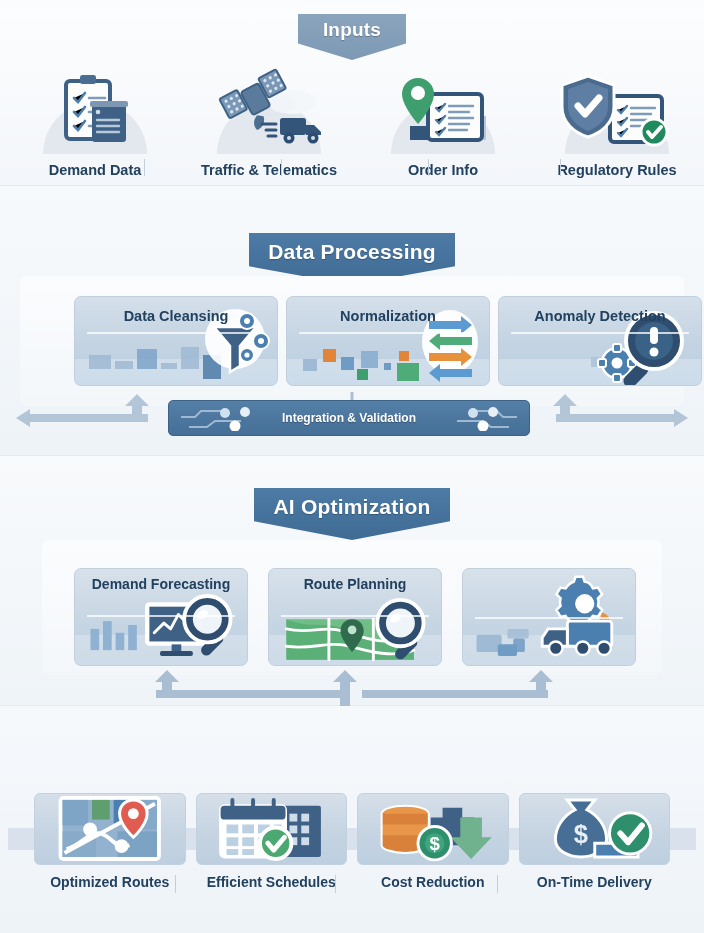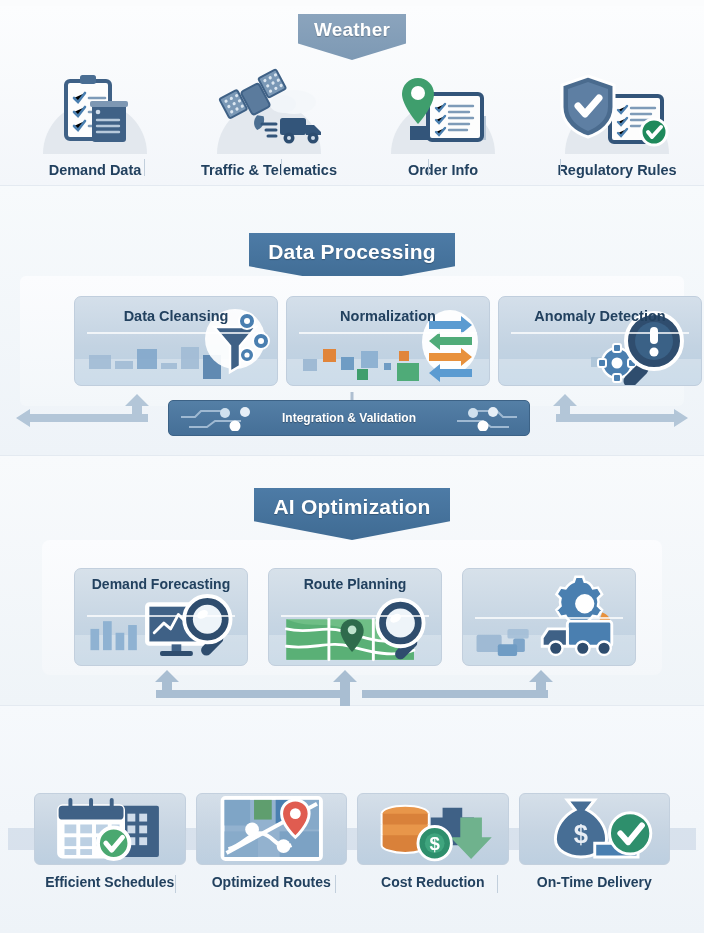--- a/index.html
+++ b/index.html
@@ -85,21 +85,21 @@
 </style>
 </head>
 <body>
 
 <div id="page">
   <div class="frame"></div>
 
   <div class="band band-inputs"></div>
 
   <div class="banner banner-inputs">
-    <span>Weather</span>
+    <span>Inputs</span>
   </div>
 
   <div class="inputs-row">
 
     <div class="input-item">
       <div class="input-art">
         <div class="halo"></div>
         <svg class="svgbox" viewBox="0 0 118 86">
           <rect x="30" y="13" width="44" height="58" rx="4" fill="#fdfdfd" stroke="#3f6186" stroke-width="4"></rect>
           <rect x="44" y="7" width="16" height="9" rx="2.5" fill="#4a6e93"></rect>
@@ -459,57 +459,20 @@
   </div>
 
   <div class="band band-out"></div>
   <div class="out-band"></div>
 
   <div class="ocards">
 
     <div class="ocol">
       <div class="otile">
         <svg class="svgbox" viewBox="0 0 152 72">
-          <rect x="88" y="12" width="38" height="52" rx="2" fill="#3f6186"></rect>
-          <g fill="#cfdcea">
-            <rect x="94" y="20" width="8" height="8"></rect>
-              <rect x="106" y="20" width="8" height="8"></rect>
-            <rect x="94" y="32" width="8" height="8"></rect>
-              <rect x="106" y="32" width="8" height="8"></rect>
-            <rect x="94" y="44" width="8" height="8"></rect>
-              <rect x="106" y="44" width="8" height="8"></rect>
-          </g>
-          <rect x="24" y="12" width="66" height="52" rx="4" fill="#ffffff" stroke="#ffffff" stroke-width="3"></rect>
-          <rect x="24" y="12" width="66" height="14" rx="4" fill="#3f6186"></rect>
-          <g stroke="#3f6186" stroke-width="4" stroke-linecap="round">
-            <path d="M36 6v9"></path>
-              <path d="M57 6v9"></path>
-              <path d="M78 6v9"></path>
-          </g>
-          <g fill="#bcd0e3">
-            <rect x="30" y="31" width="12" height="9"></rect>
-              <rect x="46" y="31" width="12" height="9"></rect>
-              <rect x="62" y="31" width="12" height="9"></rect>
-              <rect x="78" y="31" width="8" height="9"></rect>
-            <rect x="30" y="44" width="12" height="9"></rect>
-              <rect x="46" y="44" width="12" height="9"></rect>
-              <rect x="62" y="44" width="12" height="9"></rect>
-            <rect x="30" y="56" width="12" height="6"></rect>
-              <rect x="46" y="56" width="12" height="6"></rect>
-          </g>
-          <circle cx="80" cy="50" r="16" fill="#4aa870" stroke="#ffffff" stroke-width="4"></circle>
-          <path d="M72 50l6 7 11-13" stroke="#ffffff" stroke-width="5" fill="none" stroke-linecap="round" stroke-linejoin="round"></path>
-        </svg>
-      </div>
-      <div class="olabel">Efficient Schedules</div>
-    </div>
-
-    <div class="ocol">
-      <div class="otile">
-        <svg class="svgbox" viewBox="0 0 152 72">
           <g transform="translate(26,4)">
             <rect x="0" y="0" width="100" height="62" rx="3" fill="#ffffff" stroke="#ffffff" stroke-width="4"></rect>
             <rect x="2" y="2" width="96" height="58" fill="#93b2cf"></rect>
             <rect x="2" y="2" width="26" height="26" fill="#7fa5c6"></rect>
             <rect x="32" y="2" width="18" height="20" fill="#5f9e6e"></rect>
             <rect x="54" y="2" width="22" height="24" fill="#4a7fb0"></rect>
             <rect x="80" y="2" width="18" height="30" fill="#86a9c9"></rect>
             <rect x="2" y="34" width="34" height="26" fill="#88abca"></rect>
             <rect x="58" y="34" width="40" height="26" fill="#7ca2c4"></rect>
             <path d="M4 56L96 6" stroke="#ffffff" stroke-width="4"></path>
@@ -520,20 +483,57 @@
             <circle cx="74" cy="16" r="5.5" fill="#ffffff"></circle>
           </g>
         </svg>
       </div>
       <div class="olabel">Optimized Routes</div>
     </div>
 
     <div class="ocol">
       <div class="otile">
         <svg class="svgbox" viewBox="0 0 152 72">
+          <rect x="88" y="12" width="38" height="52" rx="2" fill="#3f6186"></rect>
+          <g fill="#cfdcea">
+            <rect x="94" y="20" width="8" height="8"></rect>
+              <rect x="106" y="20" width="8" height="8"></rect>
+            <rect x="94" y="32" width="8" height="8"></rect>
+              <rect x="106" y="32" width="8" height="8"></rect>
+            <rect x="94" y="44" width="8" height="8"></rect>
+              <rect x="106" y="44" width="8" height="8"></rect>
+          </g>
+          <rect x="24" y="12" width="66" height="52" rx="4" fill="#ffffff" stroke="#ffffff" stroke-width="3"></rect>
+          <rect x="24" y="12" width="66" height="14" rx="4" fill="#3f6186"></rect>
+          <g stroke="#3f6186" stroke-width="4" stroke-linecap="round">
+            <path d="M36 6v9"></path>
+              <path d="M57 6v9"></path>
+              <path d="M78 6v9"></path>
+          </g>
+          <g fill="#bcd0e3">
+            <rect x="30" y="31" width="12" height="9"></rect>
+              <rect x="46" y="31" width="12" height="9"></rect>
+              <rect x="62" y="31" width="12" height="9"></rect>
+              <rect x="78" y="31" width="8" height="9"></rect>
+            <rect x="30" y="44" width="12" height="9"></rect>
+              <rect x="46" y="44" width="12" height="9"></rect>
+              <rect x="62" y="44" width="12" height="9"></rect>
+            <rect x="30" y="56" width="12" height="6"></rect>
+              <rect x="46" y="56" width="12" height="6"></rect>
+          </g>
+          <circle cx="80" cy="50" r="16" fill="#4aa870" stroke="#ffffff" stroke-width="4"></circle>
+          <path d="M72 50l6 7 11-13" stroke="#ffffff" stroke-width="5" fill="none" stroke-linecap="round" stroke-linejoin="round"></path>
+        </svg>
+      </div>
+      <div class="olabel">Efficient Schedules</div>
+    </div>
+
+    <div class="ocol">
+      <div class="otile">
+        <svg class="svgbox" viewBox="0 0 152 72">
           <g fill="#3f7f8e">
             <path d="M86 14h20v10h12v18h-12v10H86V38H74V24h12z" fill="#3f6186"></path>
           </g>
           <path d="M104 24h22v20h10l-21 22-21-22h10z" fill="#6fb28d"></path>
           <g>
             <ellipse cx="48" cy="20" rx="24" ry="8" fill="#e8964a" stroke="#ffffff" stroke-width="2"></ellipse>
             <path d="M24 20v10c0 4 11 8 24 8s24-4 24-8V20" fill="#d9813a" stroke="#ffffff" stroke-width="2"></path>
             <path d="M24 31v10c0 4 11 8 24 8s24-4 24-8V31" fill="#e8964a" stroke="#ffffff" stroke-width="2"></path>
             <path d="M24 42v10c0 4 11 8 24 8s24-4 24-8V42" fill="#d9813a" stroke="#ffffff" stroke-width="2"></path>
           </g>

